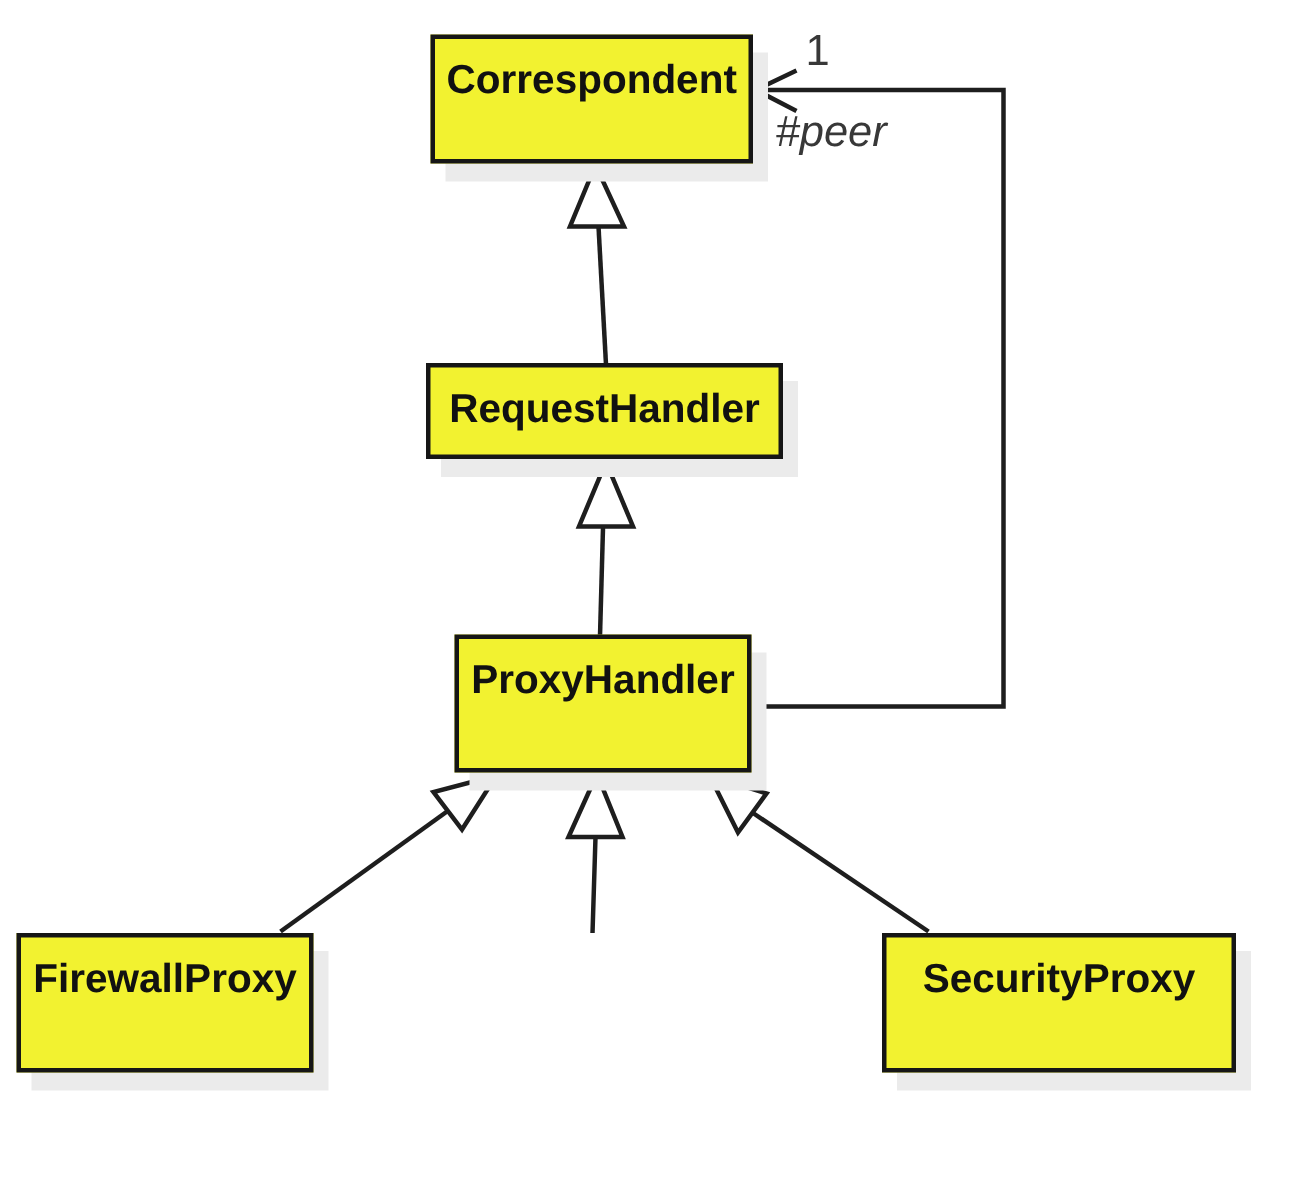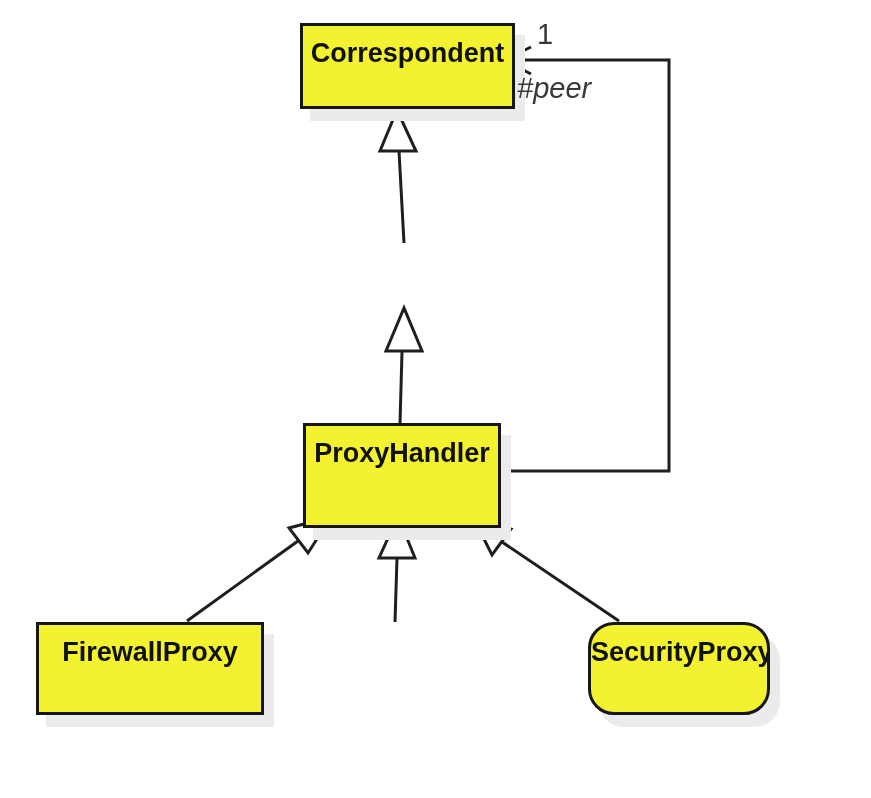--- a/index.html
+++ b/index.html
@@ -92,35 +92,38 @@
       <line class="edge" x1="619" y1="621" x2="502" y2="542"></line>
       <polygon class="tri" points="473,517 511,529 492,555"></polygon>
     </g>
 
     <g>
       <polyline class="edge" points="501,471 669,471 669,60 504,60"></polyline>
       <path class="edge" d="M531,47 L504,60 L531,74"></path>
     </g>
   </svg>
 
-  <div class="class-box" style="left:300px; top:23px; width:215px; height:86px;">
+  <div class="class-box" style="left:287px; top:23px; width:215px; height:86px;">
     <span>Correspondent</span>
   </div>
 
+  <div class="class-box" style="left:284px; top:242px; width:238px; height:64px;">
+    <span>RequestHandler</span>
+  </div>
 
-  <div class="class-box" style="left:303px; top:423px; width:198px; height:105px;">
+  <div class="class-box" style="left:303px; top:423px; width:198px; height:92px;">
     <span>ProxyHandler</span>
   </div>
 
-  <div class="class-box" style="left:36px; top:622px; width:228px; height:93px;">
+  <div class="class-box" style="left:11px; top:622px; width:198px; height:93px;">
     <span>FirewallProxy</span>
   </div>
 
 
-  <div class="class-box" style="left:588px; top:622px; width:182px; height:93px;border-radius:26px;">
+  <div class="class-box" style="left:588px; top:622px; width:236px; height:93px;">
     <span>SecurityProxy</span>
   </div>
 
   <div class="edge-label" style="left:537px; top:18px;">1</div>
 
   <div class="edge-label" style="left:517px; top:72px;font-style:italic;">#peer</div>
 
 </div>
 
 </body></html>

